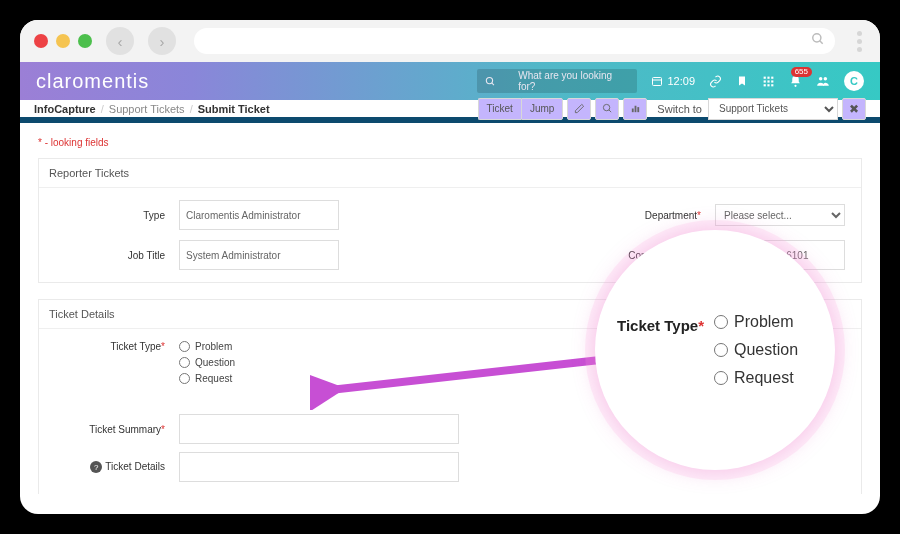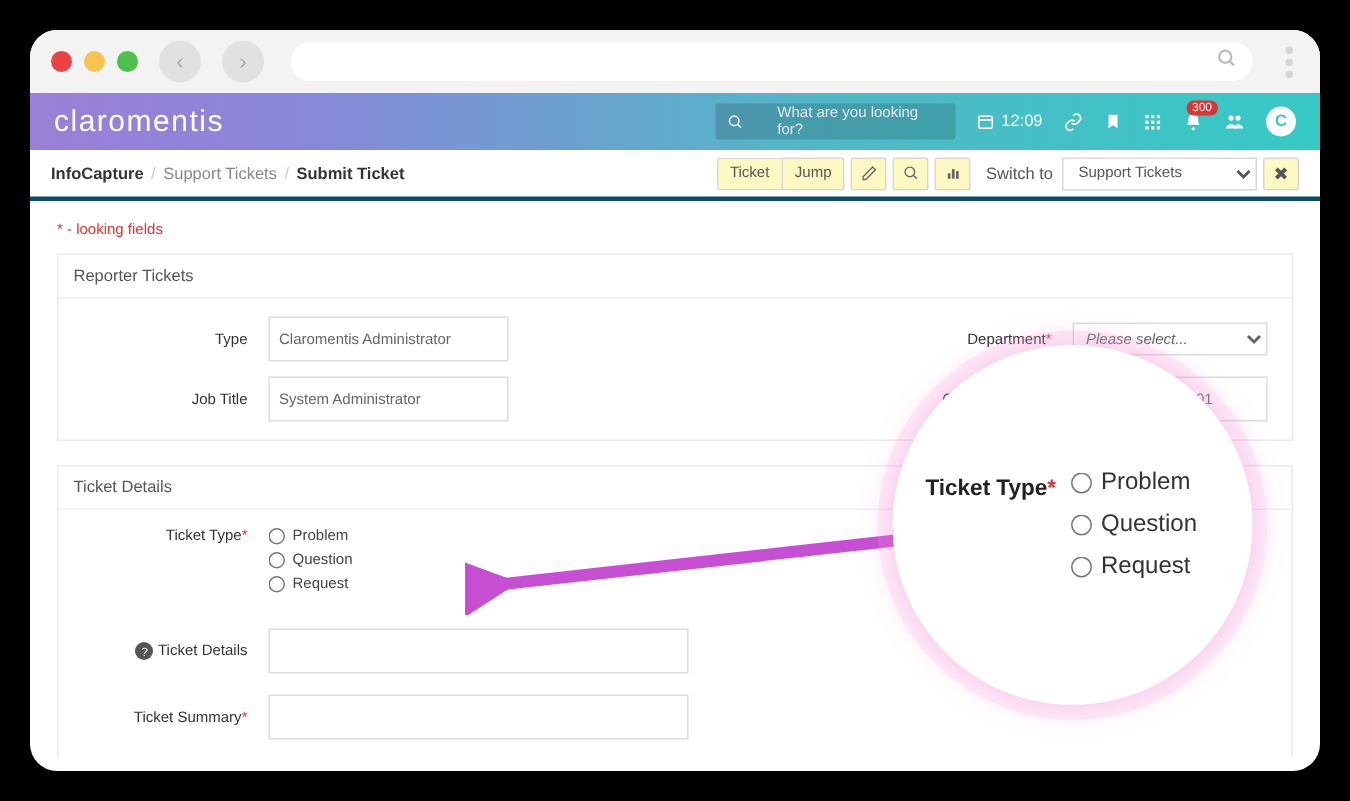--- a/index.html
+++ b/index.html
@@ -14,39 +14,39 @@
   .urlbar { flex: 1; height: 26px; background: #fff; border-radius: 14px; margin: 0 10px; display: flex; align-items: center; justify-content: flex-end; padding: 0 10px; color: #bcbcbc; }
   .menudots { display: flex; flex-direction: column; gap: 3px; padding: 0 4px; }
   .menudots span { width: 5px; height: 5px; background: #d6d6d6; border-radius: 50%; }
   .appheader { height: 38px; background: linear-gradient(90deg, #9b7fd6 0%, #8a86d9 20%, #52b7c8 60%, #36c9c4 100%); display: flex; align-items: center; padding: 0 16px; color: #fff; font-size: 11px; }
   .logo { font-size: 20px; font-weight: 300; letter-spacing: 1px; }
   .spacer { flex: 1; }
   .searchbox { background: rgba(0,0,0,0.15); height: 24px; border-radius: 2px; display: flex; align-items: center; padding: 0 8px; gap: 22px; width: 160px; color: #e6e6f0; font-size: 10px; }
   .hdr-item { margin-left: 14px; display: flex; align-items: center; gap: 4px; font-size: 11px; position: relative; }
   .badge { position: absolute; top: -8px; right: -10px; background: #d33; color: #fff; font-size: 8px; border-radius: 7px; padding: 1px 4px; line-height: 1; }
   .avatar { width: 20px; height: 20px; border-radius: 50%; background: #fff; display: flex; align-items: center; justify-content: center; color: #36c9c4; font-weight: bold; font-size: 11px; }
-  .toolbar-row { height: 34px; border-bottom: 3px solid #0c4a6e; display: flex; align-items: center; padding: 0 14px; font-size: 11px; color: #555; }
+  .toolbar-row { height: 23px; border-bottom: 6px solid #0c4a6e; display: flex; align-items: center; padding: 0 14px; font-size: 11px; color: #555; }
   .crumb { color: #333; }
   .crumb.strong { font-weight: 600; }
   .crumb.muted { color: #888; }
   .sep { color: #ccc; margin: 0 5px; }
   .tb-right { margin-left: auto; display: flex; align-items: center; gap: 4px; }
-  .tb-btn { border: 1px solid #d8d8d8; background: #fef9c3; height: 22px; padding: 0 8px; font-size: 10px; color: #555; border-radius: 2px; display: flex; align-items: center; justify-content: center; }
+  .tb-btn { border: 1px solid #d8d8d8; background: #c4b5fd; height: 22px; padding: 0 8px; font-size: 10px; color: #555; border-radius: 2px; display: flex; align-items: center; justify-content: center; }
   .tb-btn.icon { width: 24px; padding: 0; font-size: 12px; }
   .tb-select { border: 1px solid #d8d8d8; height: 22px; font-size: 10px; padding: 0 6px; width: 130px; color: #555; background: #fff; }
   .content { padding: 14px 18px; font-size: 11px; color: #333; }
   .req-note { color: #d33; font-size: 10px; margin-bottom: 10px; }
   .panel { border: 1px solid #eaeaea; margin-bottom: 16px; }
   .panel-hd { padding: 8px 10px; font-size: 11px; color: #555; border-bottom: 1px solid #efefef; }
   .panel-body { padding: 12px 16px; }
   .form-grid { display: grid; grid-template-columns: 110px 160px 1fr 100px 130px; column-gap: 14px; row-gap: 10px; align-items: center; }
   .lbl { text-align: right; font-size: 10px; color: #333; }
   .lbl .ast { color: #d33; }
   .inp { height: 22px; border: 1px solid #ddd; padding: 14px 6px; font-size: 10px; color: #666; background: #fff; width: 100%; }
-  .sel { height: 22px; border: 1px solid #ddd; font-size: 10px; padding: 0 4px; color: #666; background: #fff; width: 100%; font-style: italic; }
+  .sel { height: 22px; border: 1px solid #ddd; font-size: 10px; padding: 0 4px; color: #666; background: #fff; width: 100%; }
   .form-grid2 { display: grid; grid-template-columns: 110px 200px 1fr 70px 120px; column-gap: 14px; row-gap: 4px; align-items: start; }
   .radios { display: flex; flex-direction: column; gap: 5px; font-size: 10px; color: #444; }
   .radios label { display: flex; align-items: center; gap: 5px; }
   .radios input { width: 11px; height: 11px; }
   .form-row { display: grid; grid-template-columns: 110px 280px; column-gap: 14px; align-items: center; margin-top: 14px; }
   .help { display: inline-flex; width: 12px; height: 12px; background: #555; color: #fff; border-radius: 50%; align-items: center; justify-content: center; font-size: 8px; margin-right: 3px; }
 
   
   .magnifier { position: absolute; top: 230px; left: 595px; width: 240px; height: 240px; border-radius: 50%; background: #fff; box-shadow: 0 0 0 10px rgba(255,160,220,0.18), 0 0 22px rgba(220,90,190,0.35); display: flex; flex-direction: column; justify-content: center; padding: 0 0 0 22px; font-size: 16px; }
   .mag-row { display: flex; align-items: flex-start; }
@@ -124,21 +124,21 @@
           <rect x="3" y="17" width="4" height="4"></rect>
           <rect x="10" y="17" width="4" height="4"></rect>
           <rect x="17" y="17" width="4" height="4"></rect>
         </svg>
     </div>
     <div class="hdr-item">
       <svg width="13" height="13" viewBox="0 0 24 24" fill="#fff">
           <path d="M12 2a6 6 0 0 0-6 6v4l-2 3h16l-2-3V8a6 6 0 0 0-6-6z"></path>
           <circle cx="12" cy="20" r="2"></circle>
         </svg>
-      <span class="badge">300</span>
+      <span class="badge">655</span>
     </div>
     <div class="hdr-item">
       <svg width="14" height="14" viewBox="0 0 24 24" fill="#fff">
           <circle cx="8" cy="8" r="3"></circle>
           <circle cx="16" cy="8" r="3"></circle>
           <path d="M2 20c0-3 3-5 6-5s6 2 6 5"></path>
           <path d="M12 20c0-3 2-5 4-5s6 2 6 5"></path>
         </svg>
     </div>
     <div class="hdr-item">
@@ -235,26 +235,26 @@
                 <input type="radio" name="ur" style="">
                 <span>Medium</span>
               </label>
             <label>
                 <input type="radio" name="ur" style="">
                 <span>Low</span>
               </label>
           </div>
         </div>
 
+        <div class="form-row">
+          <div class="lbl"><span>Ticket Summary</span><span class="ast">*</span></div>
+          <input class="inp" style="">
+        </div>
         <div class="form-row" style="margin-top:8px;">
           <div class="lbl"><span class="help">?</span><span>Ticket Details</span></div>
-          <input class="inp" style="">
-        </div>
-        <div class="form-row">
-          <div class="lbl"><span>Ticket Summary</span><span class="ast">*</span></div>
           <input class="inp" style="">
         </div>
       </div>
     </div>
   </div>
 </div>
 
 <svg class="arrow" viewBox="0 0 300 60">
   <defs>
     <marker id="ah" markerWidth="12" markerHeight="12" refX="2" refY="5" orient="auto">

